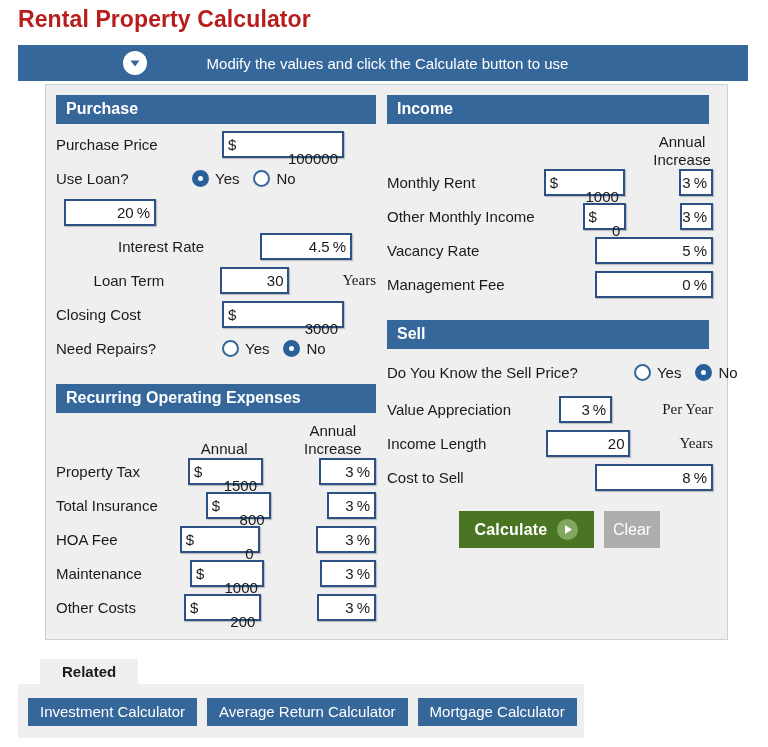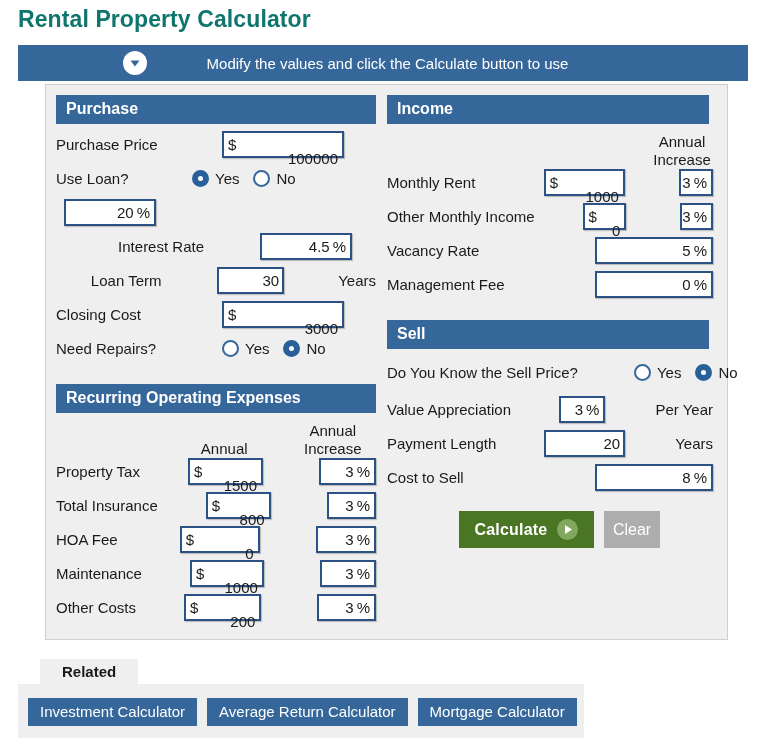--- a/index.html
+++ b/index.html
@@ -14,21 +14,21 @@
     font-size: 15px;
     color: #1a1a1a;
     overflow: hidden;
     position: relative;
   }
 
   
   .page-title {
     font-size: 23px;
     font-weight: bold;
-    color: #0f766e;
+    color: #b91c1c;
     padding: 6px 0 0 18px;
     letter-spacing: 0.1px;
   }
 
   
   .banner {
     position: absolute;
     left: 18px;
     top: 45px;
     width: 730px;
@@ -95,21 +95,21 @@
   
   .row {
     display: flex;
     align-items: center;
     margin-bottom: 7px;
     height: 27px;
     gap: 48px;
   }
   .lbl { white-space: nowrap; }
   .lbl-right { text-align: right; }
-  .unit { margin-left: 6px; white-space: nowrap; }
+  .unit { margin-left: 6px; white-space: nowrap; font-family: Liberation Serif, serif; }
 
   
   .inp {
     border: 2px solid #2c5184;
     background: #ffffff;
     height: 27px;
     box-sizing: border-box;
     display: flex;
     align-items: center;
     font-size: 15px;
@@ -462,21 +462,21 @@
     <div class="row" style="margin-top:10px">
       <div class="lbl" style="width:166px">Value Appreciation</div>
       <div class="inp w-money">
         <span class="pct">3</span>
         <span style="padding-right:4px">%</span>
       </div>
       <span class="unit" style="margin-left:2px">Per Year</span>
     </div>
 
     <div class="row">
-      <div class="lbl" style="width:166px">Payment Length</div>
+      <div class="lbl" style="width:166px">Income Length</div>
       <div class="inp w-money">
         <span class="pct">20</span>
       </div>
       <span class="unit" style="margin-left:2px">Years</span>
     </div>
 
     <div class="row">
       <div class="lbl" style="width:166px">Cost to Sell</div>
       <div class="inp w-money">
         <span class="pct">8</span>

